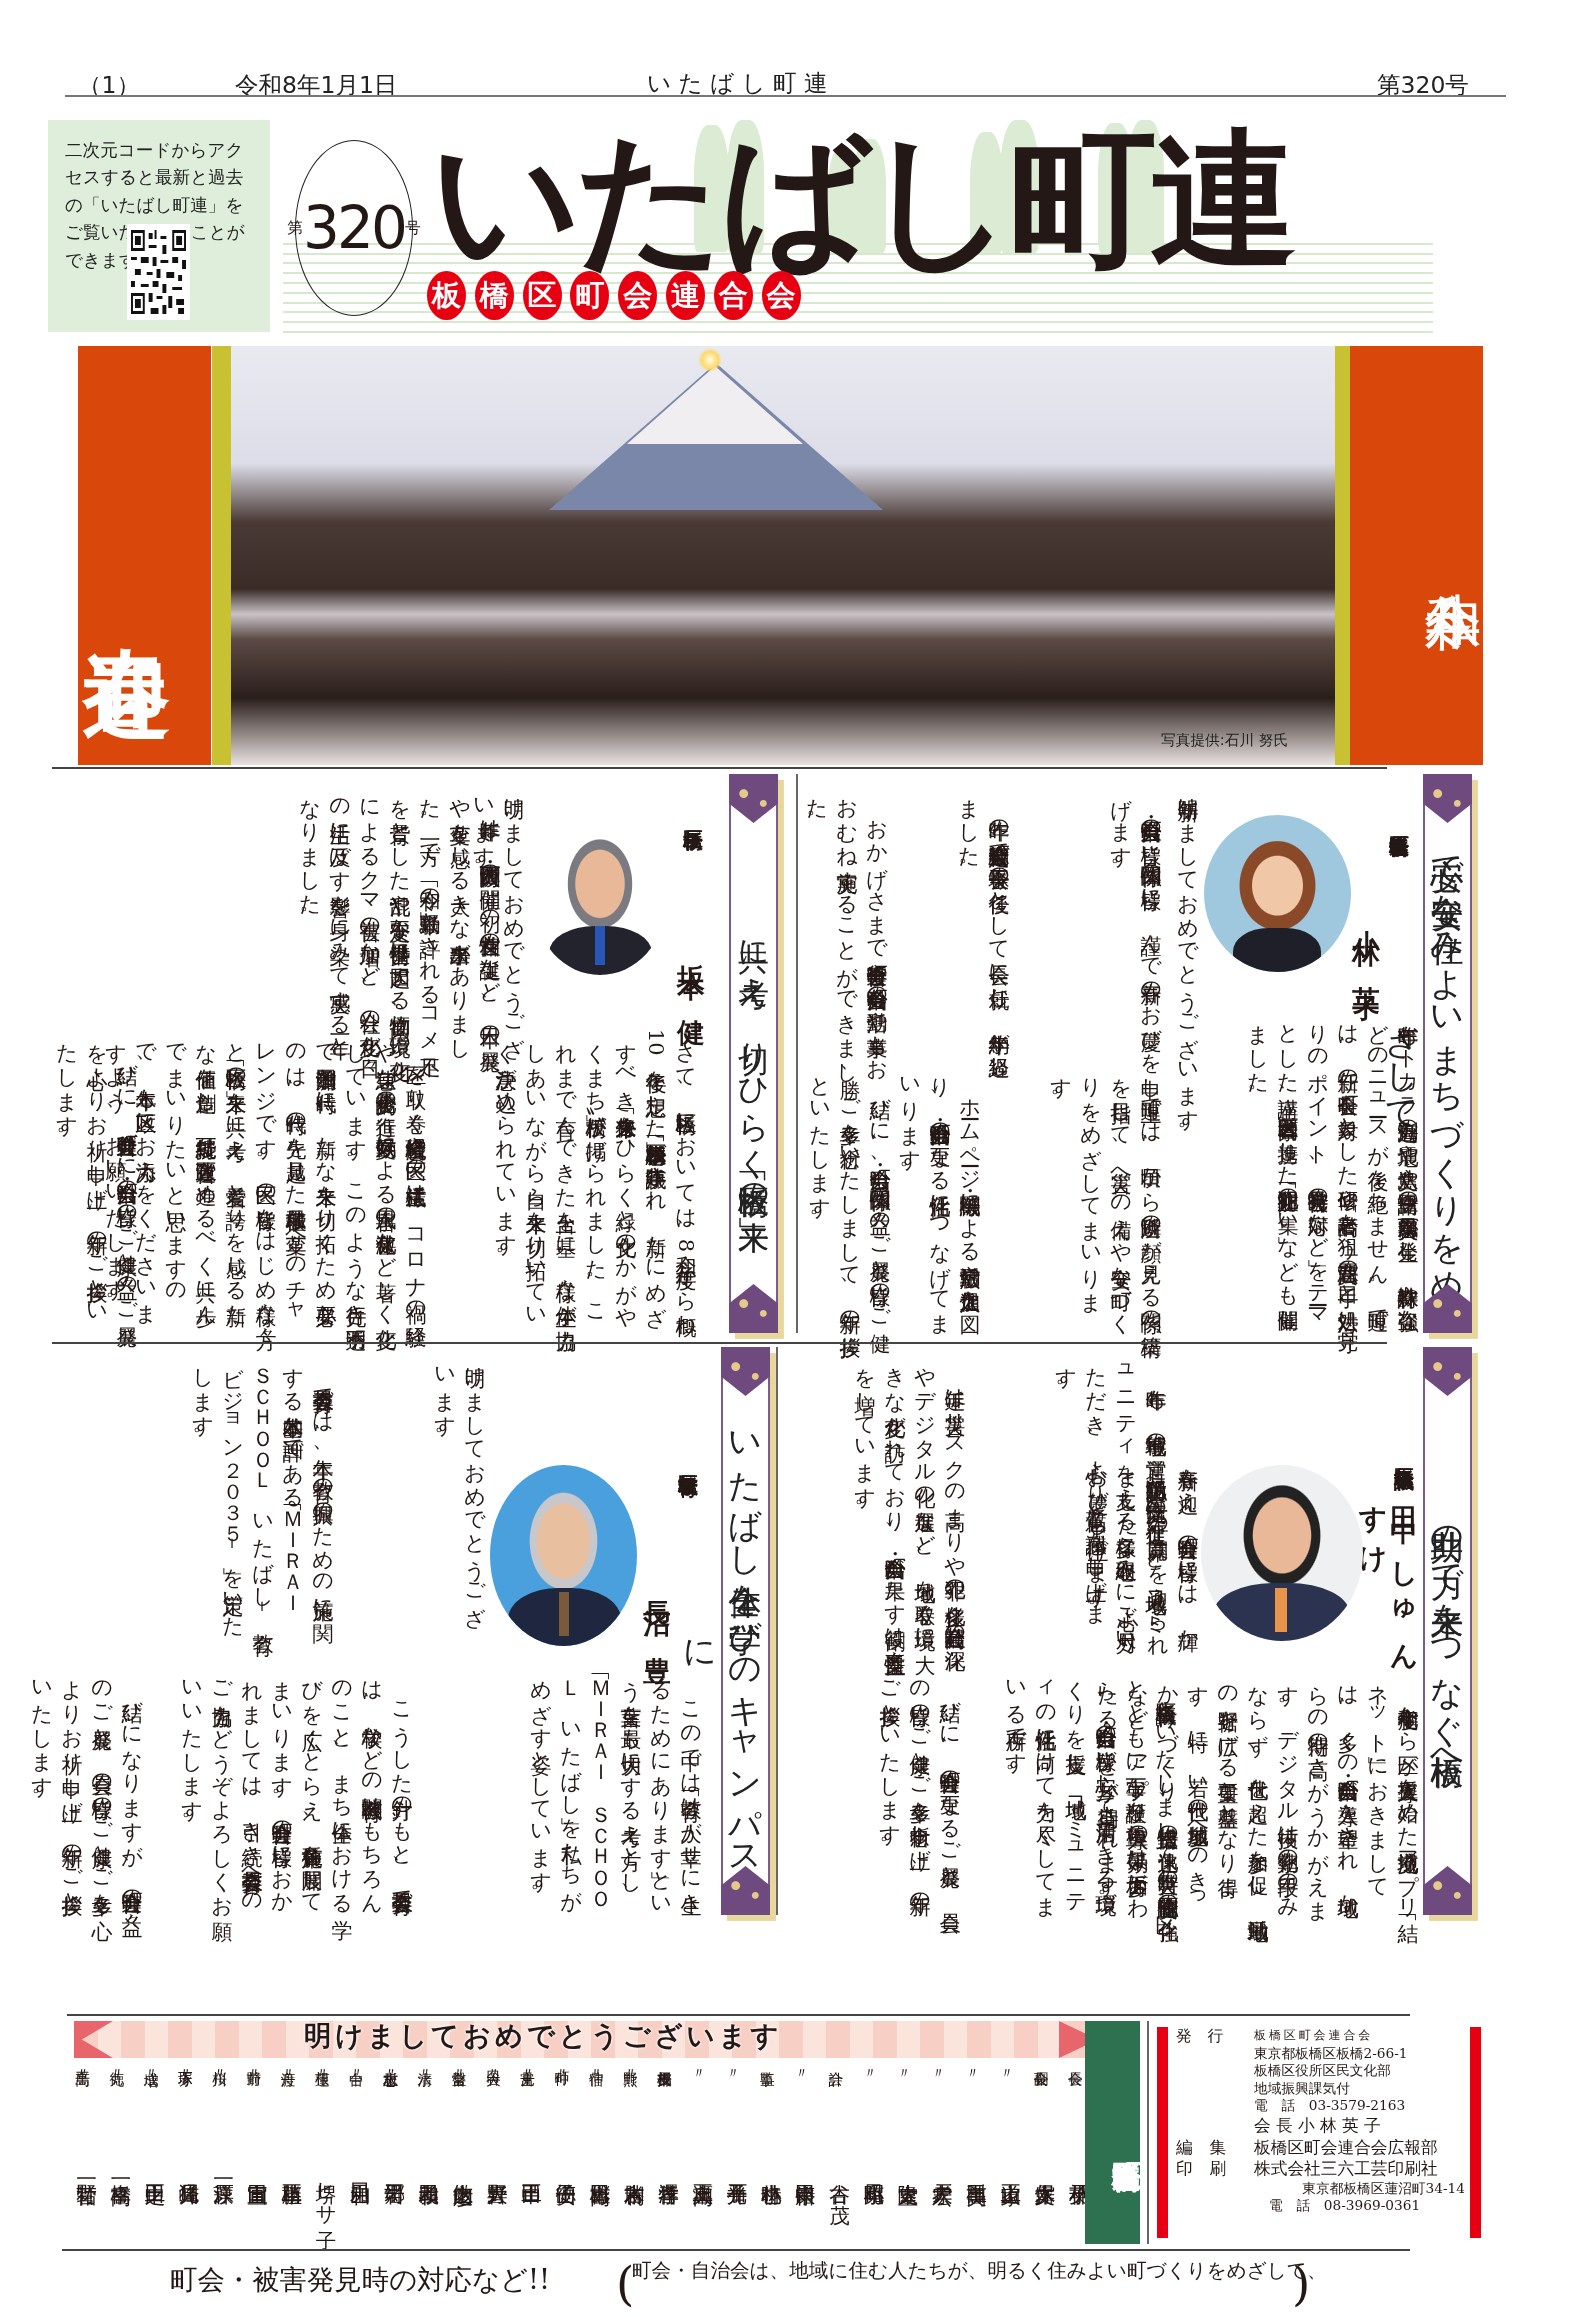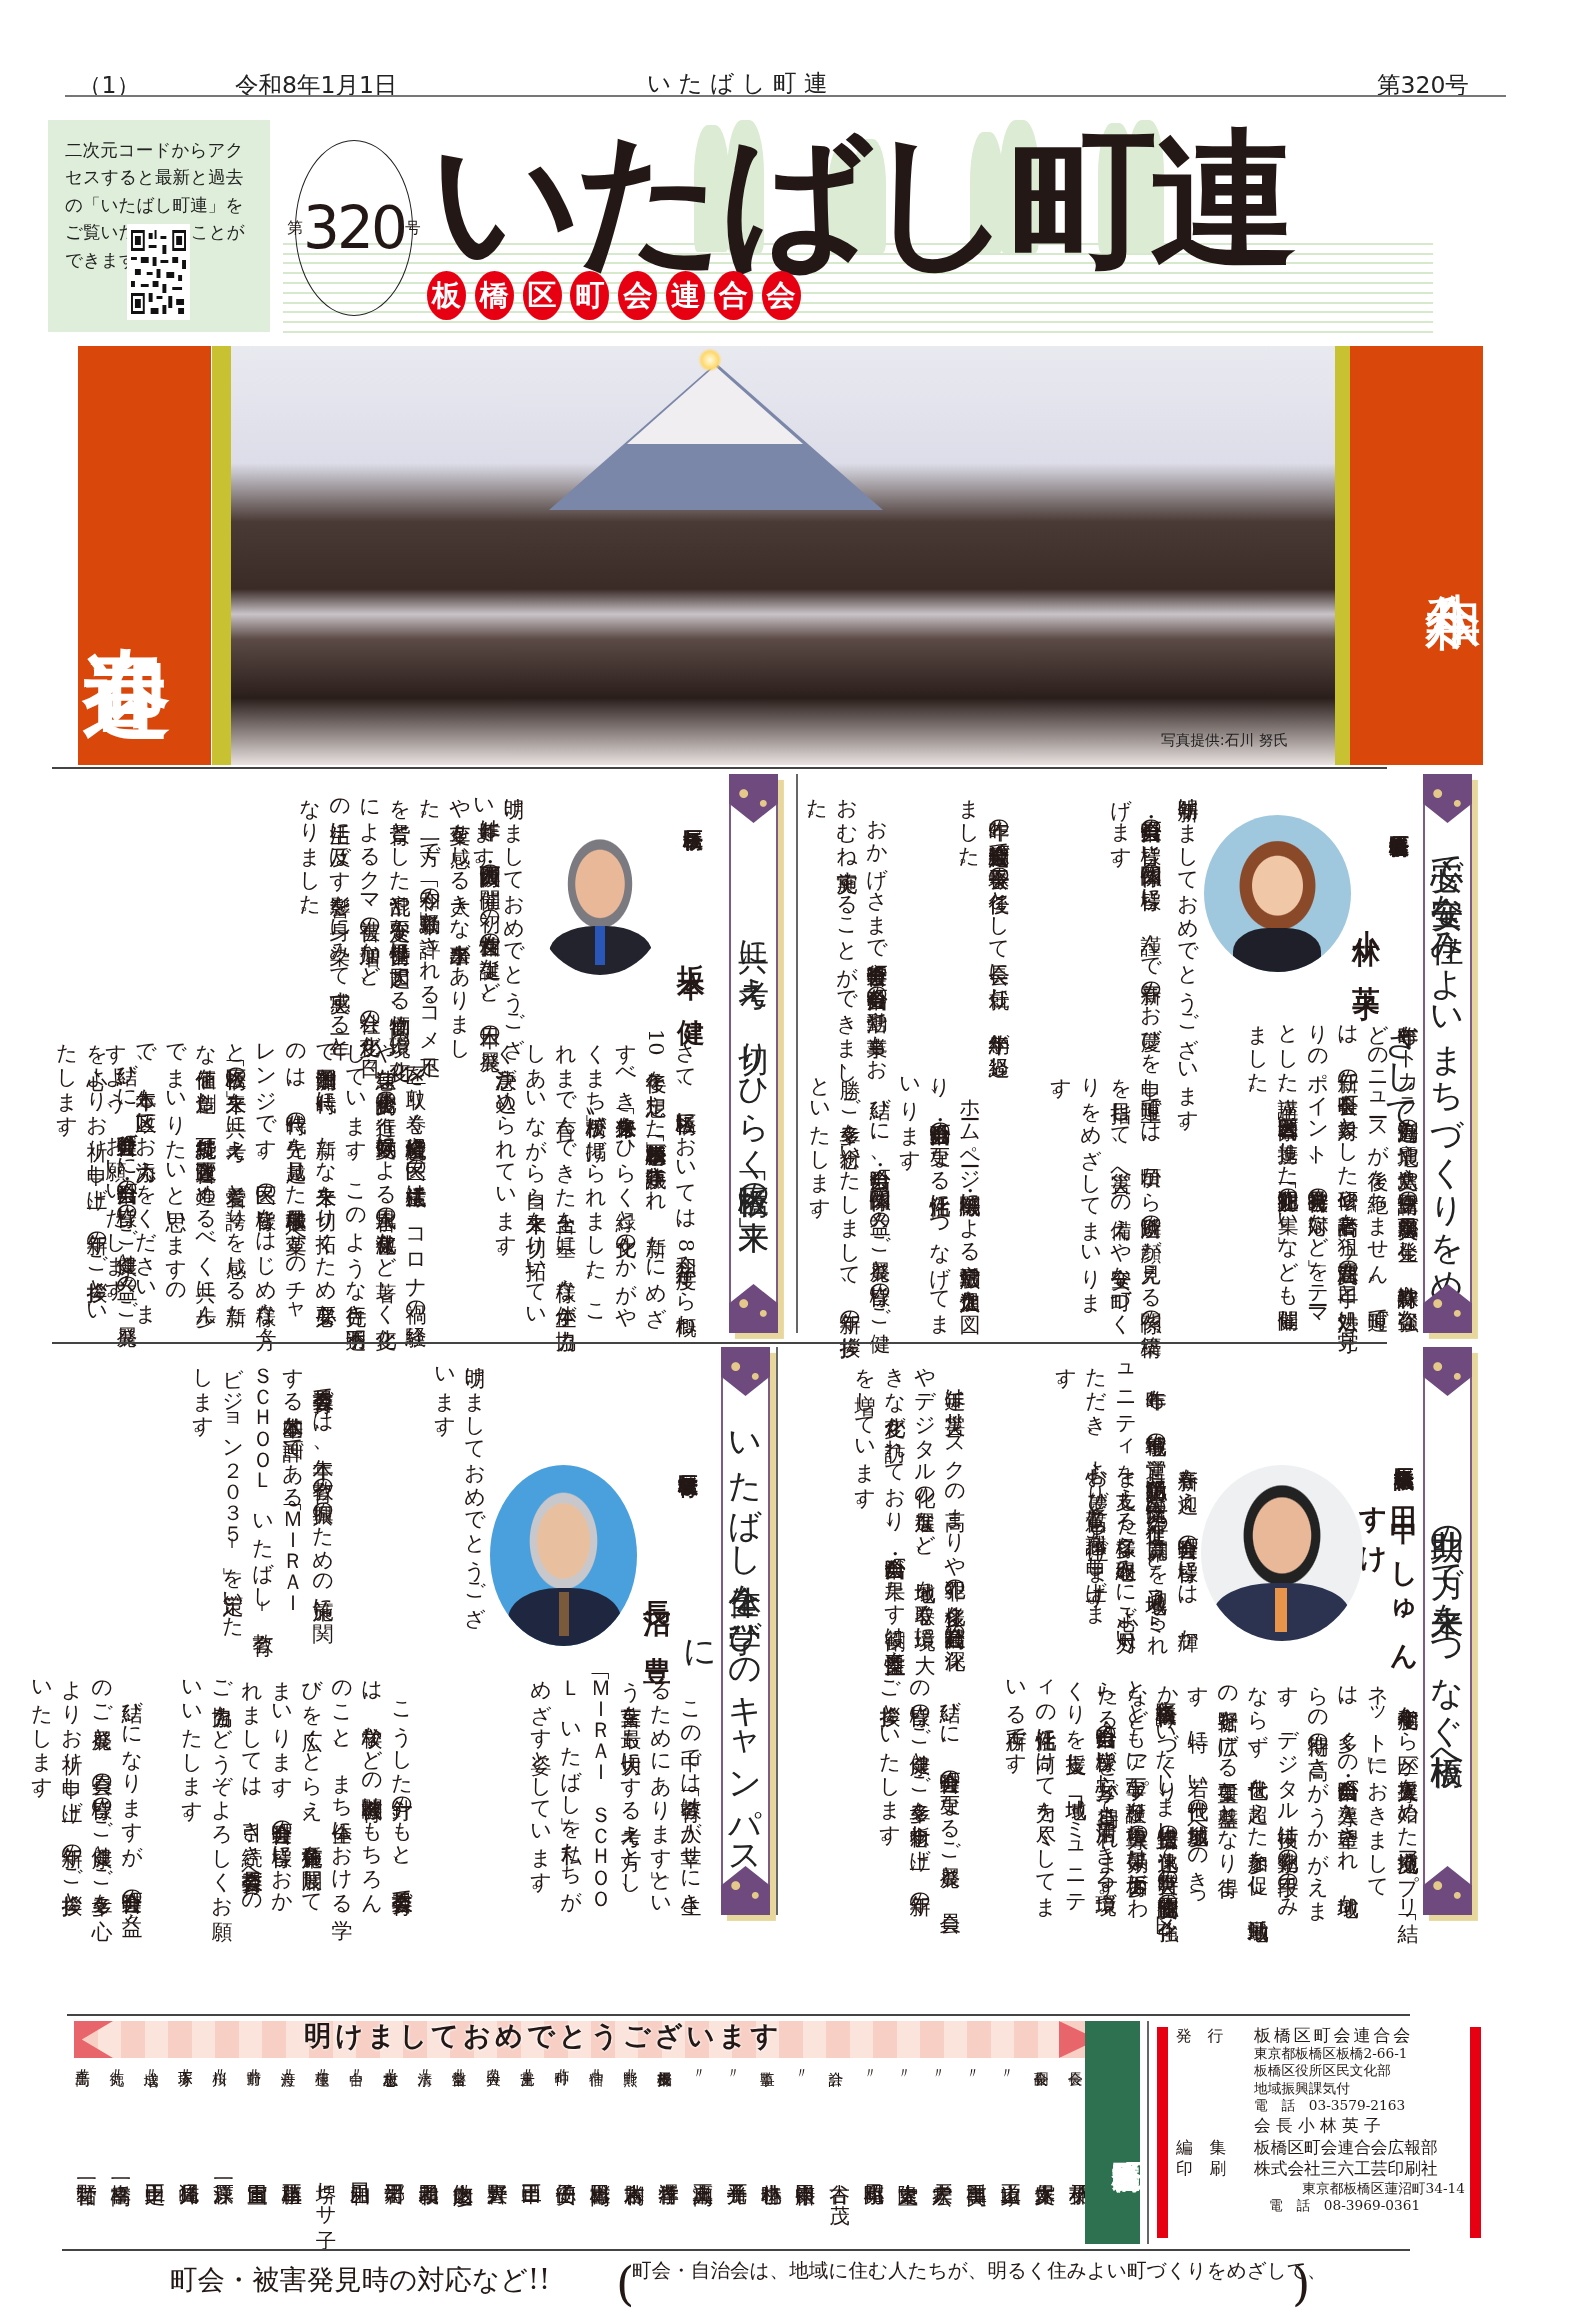--- a/index.html
+++ b/index.html
@@ -363,21 +363,21 @@
 </div>
 
 <div class="abs greenbox vt" style="padding-top:13.7px;">板橋区町会連合会</div>
 <div class="abs vline" style="left:1147px;top:2021px;height:223px;"></div>
 <div class="abs redbar" style="left:1157px;top:2027px;height:211px;"></div>
 <div class="abs redbar" style="left:1470px;top:2027px;height:211px;"></div>
 
 <div class="abs" style="left:1176px;top:2027px;width:289px;font-size:13.7px;line-height:17.6px;">
   <div style="display:flex;">
       <span style="width:78px;font-size:15.7px;">発　行</span>
-      <span style="font-size:17px;letter-spacing:2.9px;">板橋区町会連合会</span>
+      <span style="font-size:12px;letter-spacing:2.9px;">板橋区町会連合会</span>
     </div>
   <div style="padding-left:78px;">東京都板橋区板橋2-66-1</div>
   <div style="padding-left:78px;">板橋区役所区民文化部</div>
   <div style="padding-left:78px;">地域振興課気付</div>
   <div style="padding-left:78px;"><span>電　話</span>　<span>03-3579-2163</span></div>
   <div style="padding-left:78px;font-size:16.7px;line-height:21.6px;">会 長 小 林 英 子</div>
   <div style="display:flex;font-size:16.7px;line-height:21.6px;">
       <span style="width:78px;">編　集</span>
       <span>板橋区町会連合会広報部</span>
     </div>

